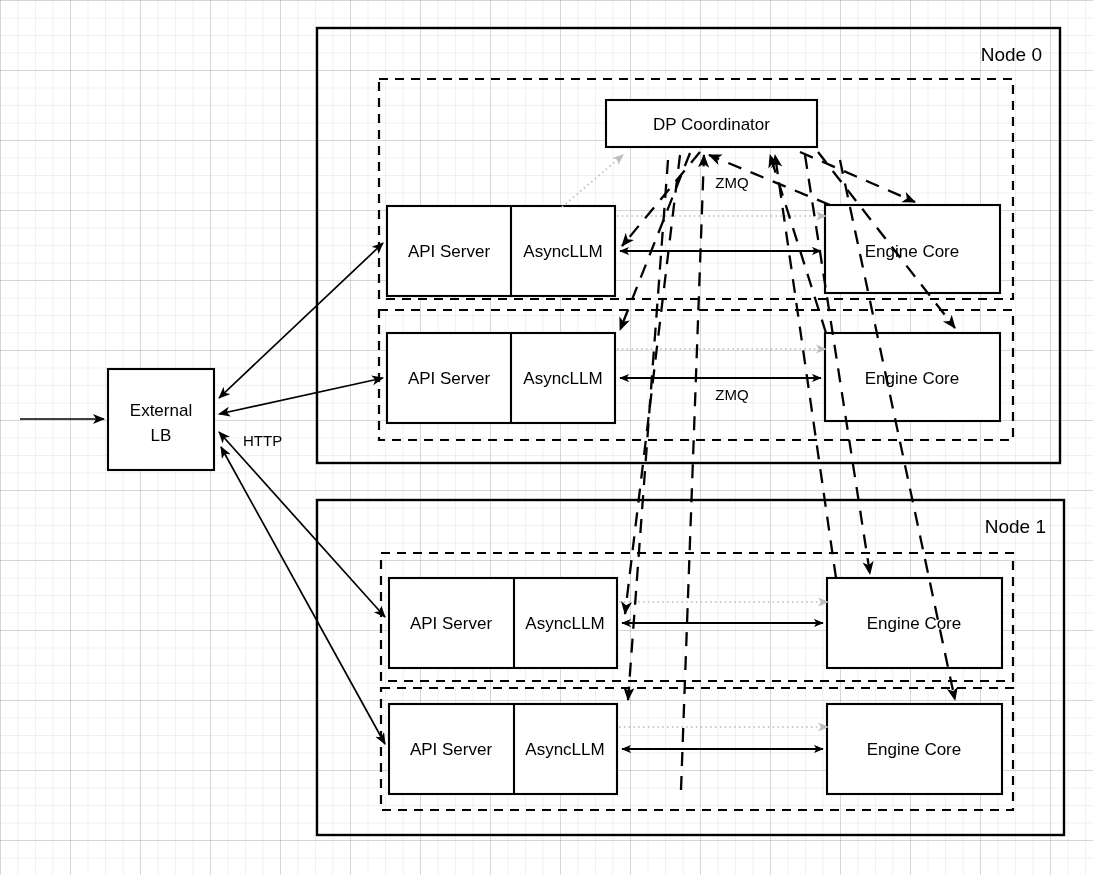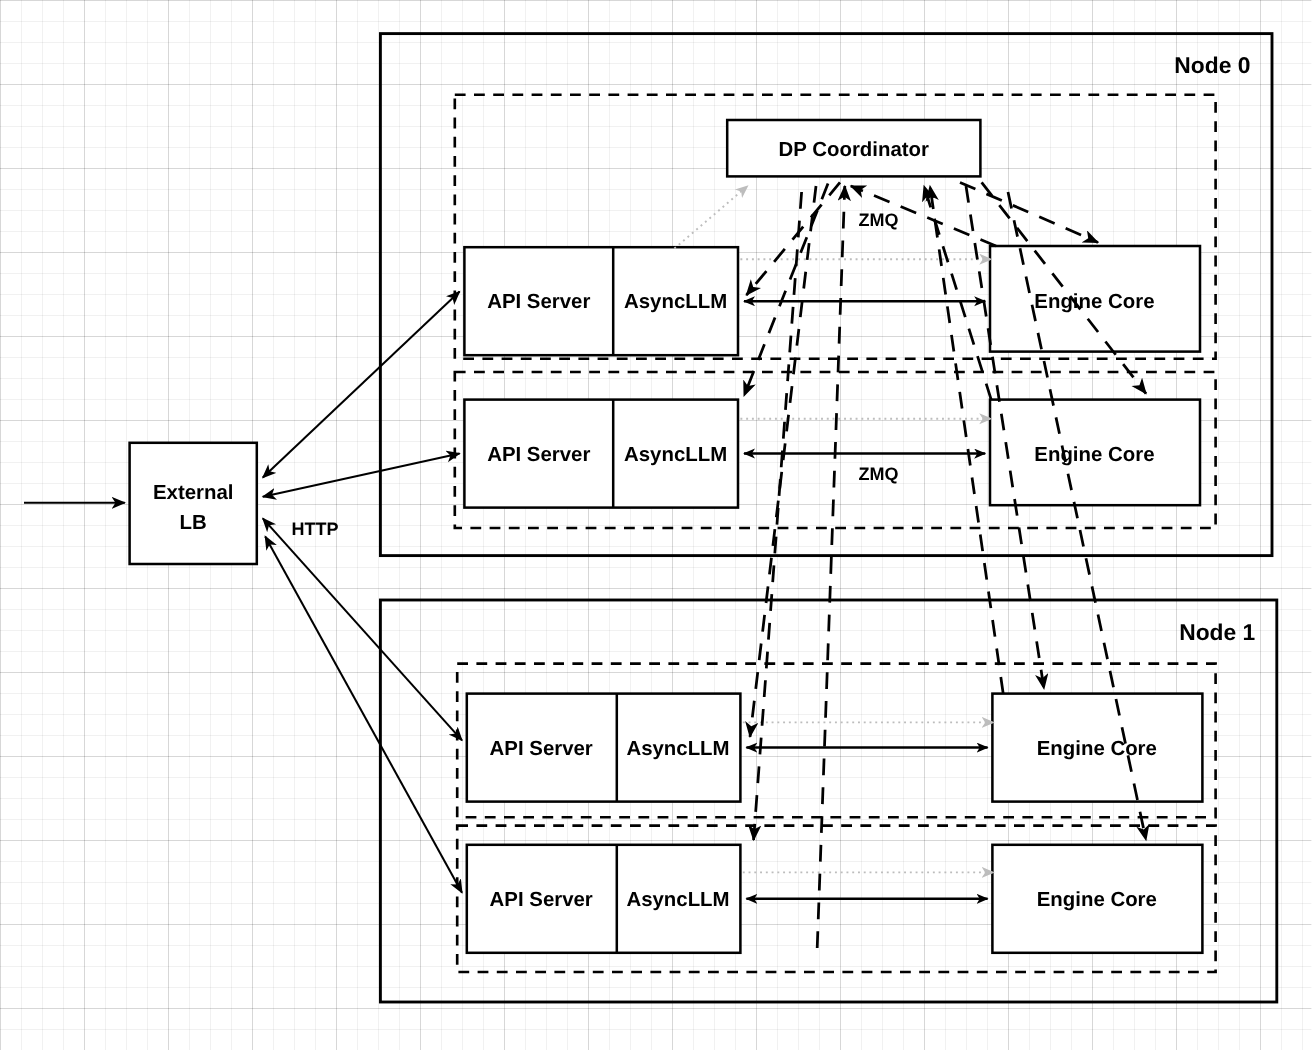--- a/index.html
+++ b/index.html
@@ -20,21 +20,20 @@
       linear-gradient(to bottom, rgba(0,0,0,0.055) 1px, transparent 1px),
       linear-gradient(to right, rgba(0,0,0,0.11) 1px, transparent 1px),
       linear-gradient(to bottom, rgba(0,0,0,0.11) 1px, transparent 1px);
     background-size:
       17.5px 17.5px,
       17.5px 17.5px,
       70px 70px,
       70px 70px;
     background-position: 0 -3px, -3px 0, 0 -3px, -3px 0;
     overflow: hidden;
-    font-weight: bold;
   }
   svg.layer {
     position: absolute;
     left: 0;
     top: 0;
     width: 1093px;
     height: 875px;
   }
   .node-box {
     fill: none;

